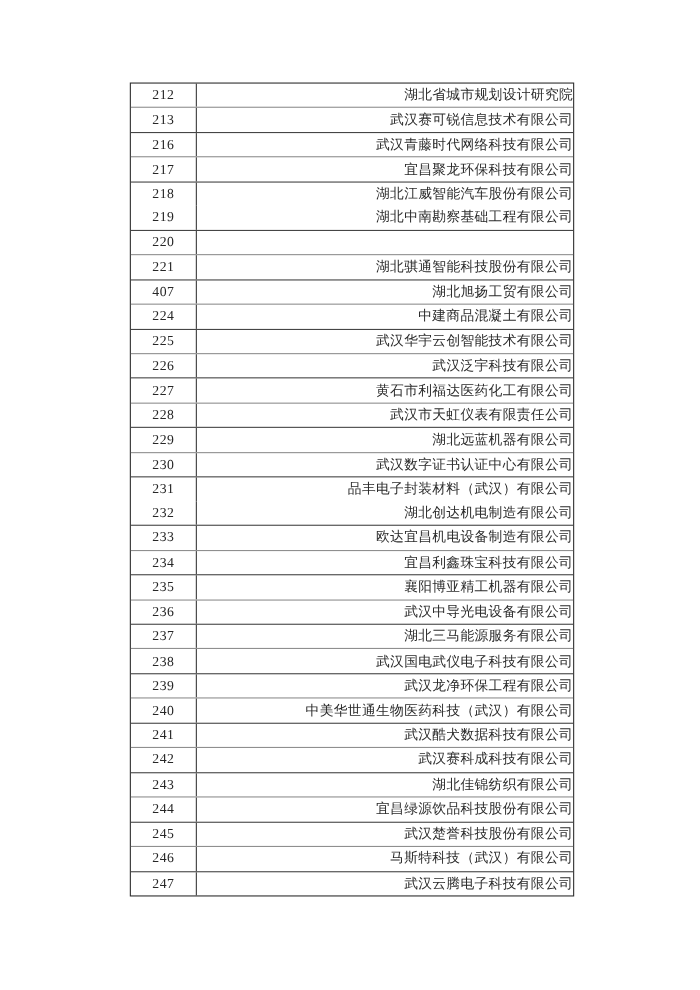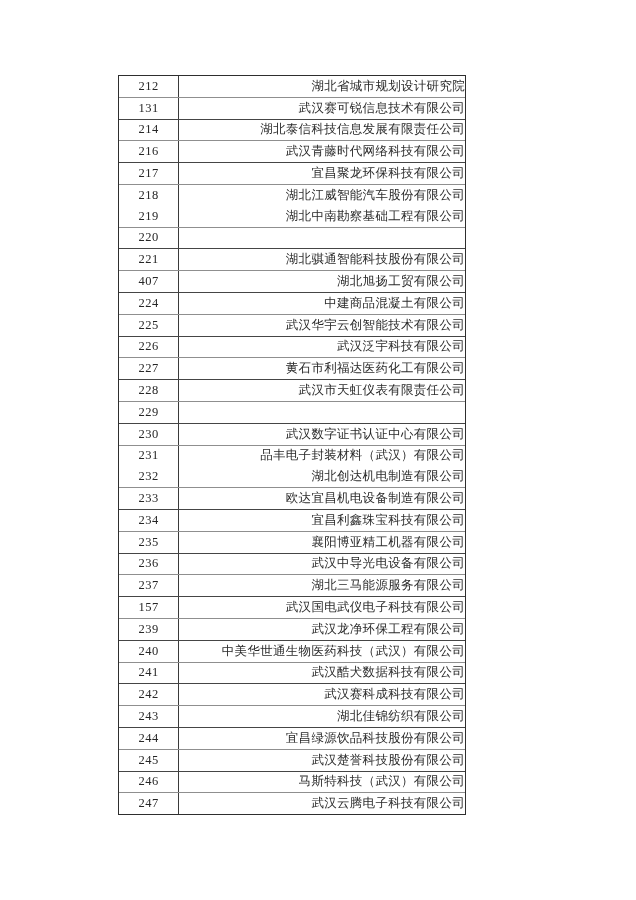--- a/index.html
+++ b/index.html
@@ -17,21 +17,21 @@
   }
   .page {
     position: absolute;
     inset: 0;
     background: #ffffff;
   }
   .company-table {
     position: absolute;
     left: 118px;
     top: 75px;
-    width: 348px;
+    width: 404px;
     height: 740px;
     border: 1px solid #2e2e2e;
     display: flex;
     flex-direction: column;
     box-sizing: border-box;
     background: #ffffff;
   }
   .row {
     display: flex;
     flex: 1 1 0;
@@ -70,28 +70,24 @@
 <body>
 
 <div class="page">
   <div class="company-table" id="company-table">
   <div class="row">
     <div class="cell-num">212</div>
     <div class="cell-name">湖北省城市规划设计研究院</div>
   </div>
 
   <div class="row">
-    <div class="cell-num">131</div>
+    <div class="cell-num">213</div>
     <div class="cell-name">武汉赛可锐信息技术有限公司</div>
   </div>
 
-  <div class="row">
-    <div class="cell-num">214</div>
-    <div class="cell-name">湖北泰信科技信息发展有限责任公司</div>
-  </div>
 
 
   <div class="row">
     <div class="cell-num">216</div>
     <div class="cell-name">武汉青藤时代网络科技有限公司</div>
   </div>
 
   <div class="row">
     <div class="cell-num">217</div>
     <div class="cell-name">宜昌聚龙环保科技有限公司</div>
@@ -142,20 +138,21 @@
     <div class="cell-name">黄石市利福达医药化工有限公司</div>
   </div>
 
   <div class="row">
     <div class="cell-num">228</div>
     <div class="cell-name">武汉市天虹仪表有限责任公司</div>
   </div>
 
   <div class="row">
     <div class="cell-num">229</div>
+    <div class="cell-name">湖北远蓝机器有限公司</div>
   </div>
 
   <div class="row">
     <div class="cell-num">230</div>
     <div class="cell-name">武汉数字证书认证中心有限公司</div>
   </div>
 
   <div class="row">
     <div class="cell-num">231</div>
     <div class="cell-name">品丰电子封装材料（武汉）有限公司</div>
@@ -185,21 +182,21 @@
     <div class="cell-num">236</div>
     <div class="cell-name">武汉中导光电设备有限公司</div>
   </div>
 
   <div class="row">
     <div class="cell-num">237</div>
     <div class="cell-name">湖北三马能源服务有限公司</div>
   </div>
 
   <div class="row">
-    <div class="cell-num">157</div>
+    <div class="cell-num">238</div>
     <div class="cell-name">武汉国电武仪电子科技有限公司</div>
   </div>
 
   <div class="row">
     <div class="cell-num">239</div>
     <div class="cell-name">武汉龙净环保工程有限公司</div>
   </div>
 
   <div class="row">
     <div class="cell-num">240</div>

